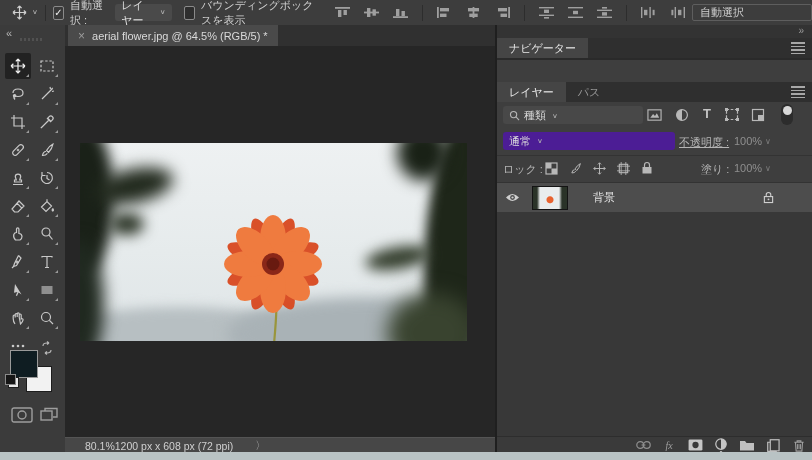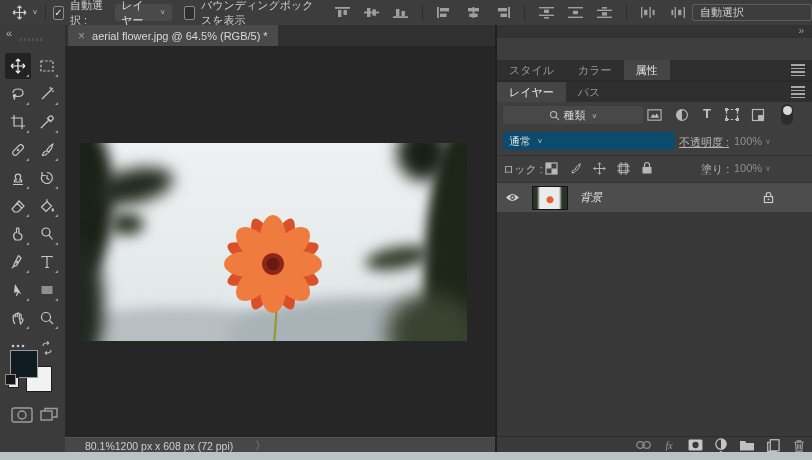--- a/index.html
+++ b/index.html
@@ -371,46 +371,44 @@
   </div>
 
   <div id="panelgap" class="abs"></div>
 
   <div id="rightpanel" class="abs">
 
     <div class="prow" style="top:0;height:13px;background:#333333;">
       <span style="position:absolute;right:8px;top:0;color:#9a9a9a;font-size:10px;">»</span>
     </div>
 
-
-    <div class="prow tabstrip" style="top:35px;height:20px;border-bottom:2px solid #2a2a2a;">
-      <div class="ptab">スタイル</div>
-      <div class="ptab">カラー</div>
-      <div class="ptab active">属性</div>
+    <div class="prow tabstrip" style="top:13px;height:20px;border-bottom:2px solid #2a2a2a;">
+      <div class="ptab active">ナビゲーター</div>
       <div class="hamb">
           <div></div>
           <div></div>
           <div></div>
           <div></div>
         </div>
     </div>
+
 
     <div class="prow tabstrip" style="top:57px;height:20px;">
       <div class="ptab active">レイヤー</div>
       <div class="ptab">パス</div>
       <div class="hamb">
           <div></div>
           <div></div>
           <div></div>
           <div></div>
         </div>
     </div>
 
     <div class="prow" style="top:77px;height:26px;background:#3e3e3e;border-bottom:1px solid #333;">
-      <span class="dd" style="position:absolute;left:6px;top:4px;width:128px;height:18px;background:#484848;justify-content:center;">
+      <span class="dd" style="position:absolute;left:6px;top:4px;width:128px;height:18px;background:#484848;justify-content:flex-start;">
         <span style="display:inline-flex;align-items:center;gap:4px;">
           <svg width="11" height="11" viewBox="0 0 12 12">
               <circle cx="5" cy="5" r="3.4" stroke="#b5b5b5" fill="none" stroke-width="1.2"></circle>
               <path d="M7.6 7.6 L11 11" stroke="#b5b5b5" stroke-width="1.2"></path>
             </svg>
           <span>種類</span>
         </span>
         <span class="chev">∨</span>
       </span>
       <span class="picon abs" style="left:150px;top:6px;">
@@ -440,21 +438,21 @@
             <rect x="1.5" y="1.5" width="11" height="11"></rect>
             <rect x="7" y="7" width="5.5" height="5.5" fill="#b8b8b8" stroke="none"></rect>
           </svg>
         </span>
       <span class="abs" style="left:284px;top:2px;width:12px;height:21px;border-radius:6px;background:#2c2c2c;">
         <span style="position:absolute;left:1.5px;top:1.5px;width:9px;height:9px;border-radius:50%;background:#d8d8d8;display:block;"></span>
       </span>
     </div>
 
     <div class="prow" style="top:103px;height:27px;background:#3e3e3e;border-bottom:1px solid #333;">
-      <span class="dd" style="position:absolute;left:6px;top:4px;width:160px;height:18px;background:#0c4a6e;justify-content:flex-start;">
+      <span class="dd" style="position:absolute;left:6px;top:4px;width:160px;height:18px;background:#4c1d95;justify-content:flex-start;">
         <span>通常</span>
         <span class="chev">∨</span>
       </span>
       <span class="abs lbl" style="left:182px;top:7px;text-decoration:underline;">不透明度 :</span>
       <span class="abs val" style="left:237px;top:7px;">100%</span>
       <span class="abs mini-chk" style="left:268px;top:9px;">∨</span>
     </div>
 
     <div class="prow" style="top:131px;height:26px;background:#3e3e3e;border-bottom:1px solid #333;">
       <span class="abs lbl" style="left:6px;top:6px;">ロック :</span>
@@ -499,21 +497,21 @@
             <circle cx="7.5" cy="5.5" r="2.4" fill="#4d4d4d"></circle>
             <circle cx="7.5" cy="5.5" r="1.1" fill="#cfcfcf"></circle>
           </svg>
       </span>
       <span style="margin-left:12px;width:34px;height:22px;border:1px solid #141414;display:inline-block;
         background:
           radial-gradient(circle at 50% 58%, #e8622f 0 3px, rgba(232,98,47,0) 4px),
           linear-gradient(90deg, #2a3328 0 4px, rgba(42,51,40,0) 7px),
           linear-gradient(270deg, #2a3328 0 5px, rgba(42,51,40,0) 8px),
           #e9eced;"></span>
-      <span style="margin-left:12px;color:#e2e2e2;font-style:italic;">背景</span>
+      <span style="margin-left:25px;color:#e2e2e2;">背景</span>
       <span style="position:absolute;right:38px;">
         <svg width="11" height="13" viewBox="0 0 12 14">
             <rect x="1.5" y="6" width="9" height="6.5" stroke="#cfcfcf" fill="none" stroke-width="1.2"></rect>
             <path d="M3.5 6 V4 a2.5 2.5 0 0 1 5 0 V6" stroke="#cfcfcf" fill="none" stroke-width="1.2"></path>
             <circle cx="6" cy="9" r="1" fill="#cfcfcf"></circle>
           </svg>
       </span>
     </div>
 
     <div class="prow" style="top:187px;height:224px;background:#383838;"></div>

